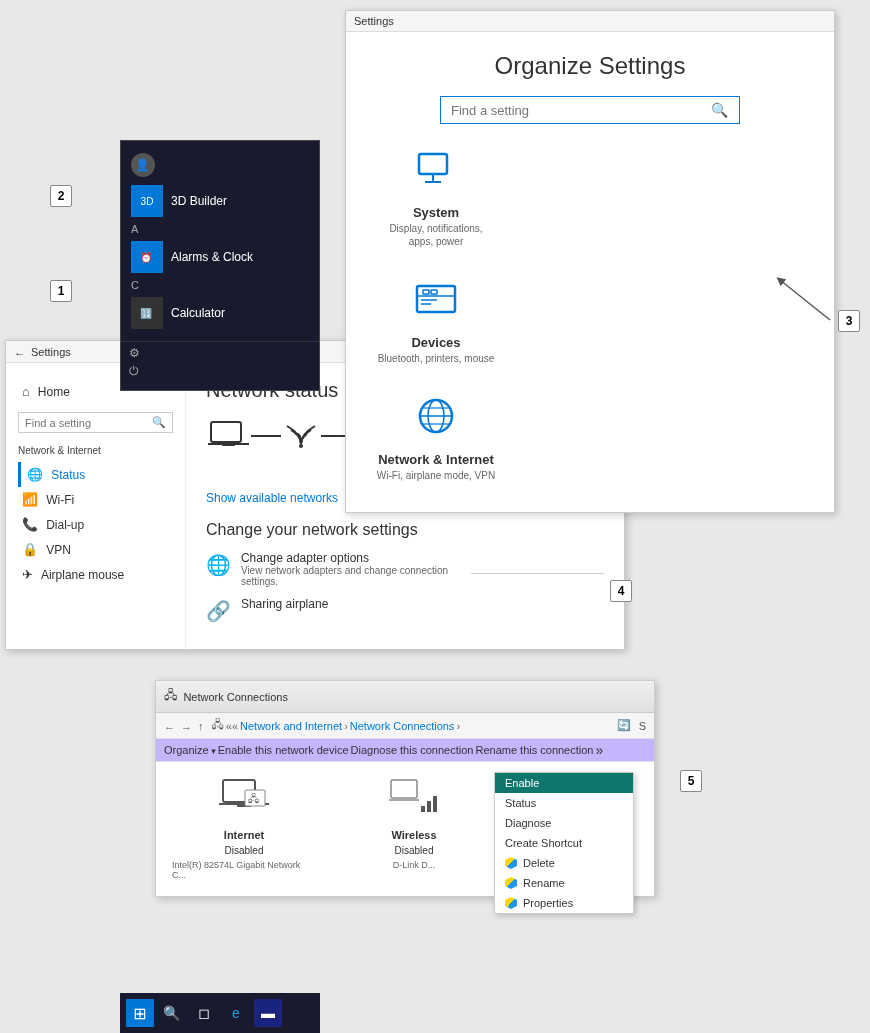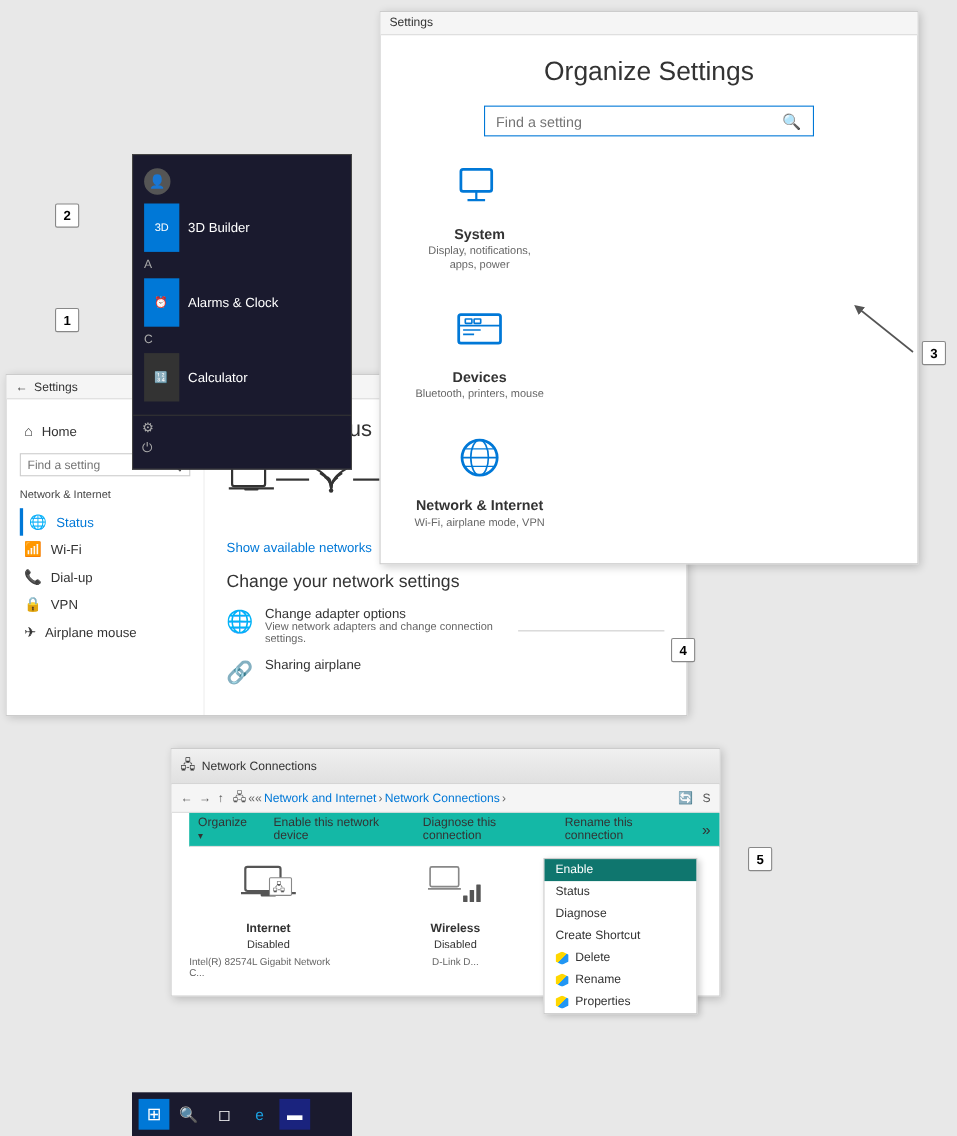--- a/index.html
+++ b/index.html
@@ -26,21 +26,21 @@
     .start-menu-item {
       display: flex;
       align-items: center;
       padding: 4px 10px;
       color: #fff;
       font-size: 12px;
       gap: 8px;
     }
     .start-menu-tile {
       width: 32px;
-      height: 44px;
+      height: 32px;
       display: flex;
       align-items: center;
       justify-content: center;
       font-size: 10px;
       color: #fff;
       flex-shrink: 0;
     }
     .tile-blue { background: #0078d7; }
     .tile-dark { background: #333; }
     .section-letter {
@@ -321,29 +321,28 @@
     }
     .address-path {
       display: flex;
       align-items: center;
       gap: 2px;
       flex: 1;
     }
     .address-segment { color: #0078d7; cursor: pointer; }
     .address-sep { color: #666; }
     .connections-toolbar {
-      background: #14b8a6;
+      background: #c4b5fd;
       border-bottom: 1px solid #ddd;
       padding: 3px 8px;
       display: flex;
       align-items: center;
-      gap: 24px;
-      font-size: 11px;
-      color: #333;
-      margin-left: 16px;
+      gap: 2px;
+      font-size: 11px;
+      color: #333;
     }
     .connections-toolbar-item { cursor: pointer; }
     .connections-toolbar-item.has-arrow::after { content: ' ▾'; font-size: 9px; }
     .connections-body {
       display: flex;
       padding: 8px;
       gap: 10px;
       position: relative;
     }
     .connection-item {

